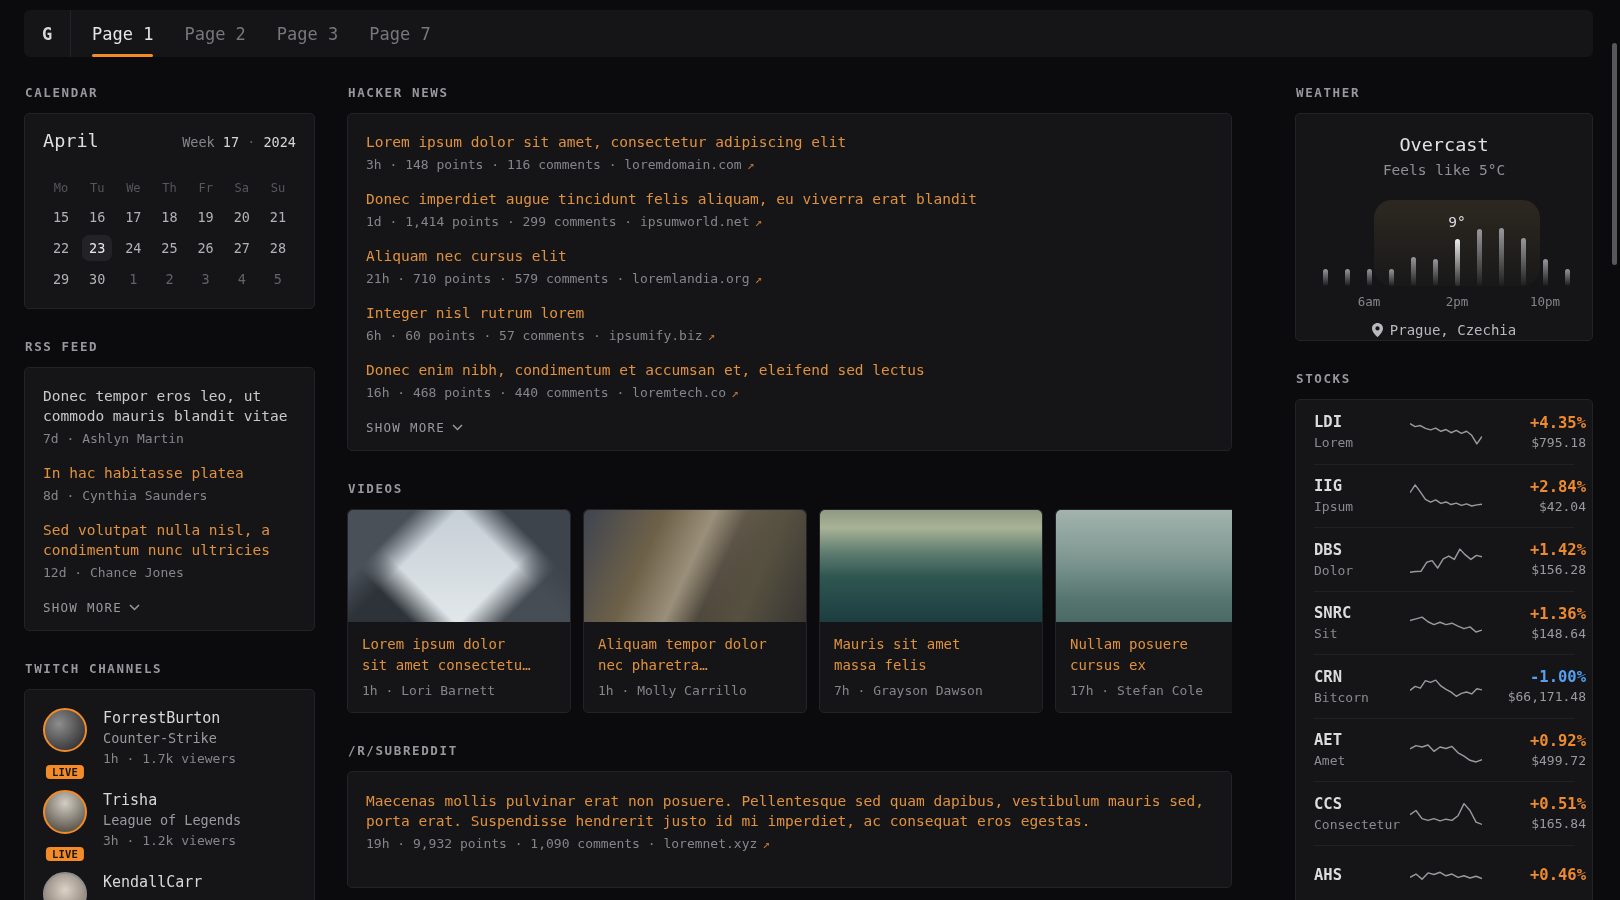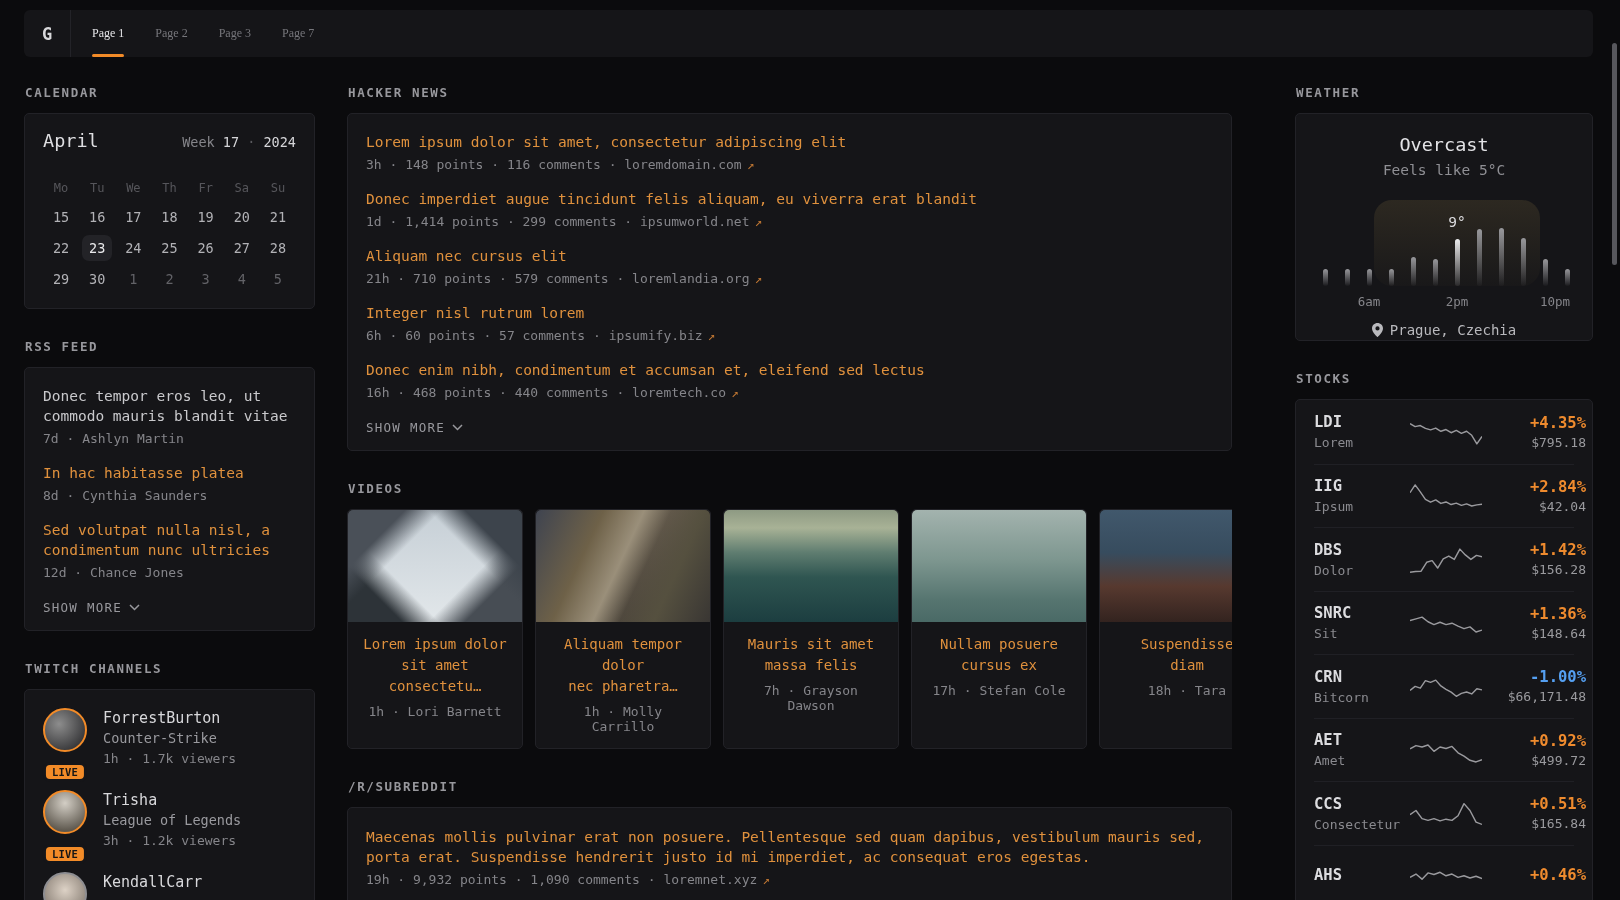--- a/index.html
+++ b/index.html
@@ -17,21 +17,21 @@
     display:flex; align-items:stretch; margin-bottom:28px;
   }
   .nav-logo {
     width:47px; display:flex; align-items:center; justify-content:center;
     color:#d8d8db; font-size:17px; font-weight:bold;
     border-right:1px solid #232328; cursor:pointer;
   }
   .nav-tabs { display:flex; padding-left:21px; }
   .tab {
     position:relative; display:flex; align-items:center;
-    margin-right:31px; font-size:12px; color:#77777c; cursor:pointer;font-family:Liberation Serif, serif;
+    margin-right:31px; font-size:17px; color:#77777c; cursor:pointer;
   }
   .tab.active { color:#e6e6e9; }
   .tab.active::after {
     content:""; position:absolute; left:0; right:0; bottom:0; height:3px;
     background:#f28b28; border-radius:2px;
   }
 
   
   .cols { display:flex; align-items:flex-start; }
   .col-left   { width:291px; margin-right:32px; flex:none; }
@@ -102,22 +102,22 @@
     padding:1px 6px; border-radius:4px; box-shadow:0 0 0 3px #151518;
     letter-spacing:0.02em;
   }
   .tw-name { font-size:15px; color:#d8d8db; line-height:20px; }
   .tw-game { font-size:13.5px; color:#9a9a9f; line-height:21px; }
   .tw-meta { font-size:13px; color:#85858a; line-height:20px; }
 
   
   .vid-row { display:flex; gap:12px; overflow:hidden; width:885px; }
   .vid-card {
-    width:176px; flex:none; background:#151518; border:1px solid #222227;
-    border-radius:5px; cursor:pointer;text-align:center;
+    width:224px; flex:none; background:#151518; border:1px solid #222227;
+    border-radius:5px; cursor:pointer;
   }
   .vid-thumb { height:112px; border-radius:5px 5px 0 0; }
   .vt1 { background:
       linear-gradient(135deg,#4a5058 0 20%,rgba(0,0,0,0) 33%),
       linear-gradient(225deg,#3d444c 0 20%,rgba(0,0,0,0) 33%),
       linear-gradient(45deg,#2d3338 0 19%,rgba(0,0,0,0) 32%),
       linear-gradient(315deg,#474d54 0 20%,rgba(0,0,0,0) 33%),
       linear-gradient(#c6cfd6,#e2e7ea); }
   .vt2 { background:linear-gradient(115deg,#3f4450 0%,#6e6148 30%,#9a8f7a 48%,#74665048 60%,#55503f 75%,#393633 100%),
       linear-gradient(#5a5348,#3f3b35); }
@@ -456,21 +456,21 @@
               <div class="wbar" style="left: 118.5px; height: 27px;"></div>
               <div class="wbar now" style="left: 140.5px; height: 47px;"></div>
               <div class="wbar" style="left: 162.5px; height: 57px;"></div>
               <div class="wbar" style="left: 184.5px; height: 58px;"></div>
               <div class="wbar" style="left: 206.5px; height: 48px;"></div>
               <div class="wbar" style="left: 228.5px; height: 27px;"></div>
               <div class="wbar" style="left: 250.5px; height: 17px;"></div>
               <div class="wtemp" style="left: 143px; bottom: 56px;">9°</div>
               <div class="wtime" style="left: 55px;">6am</div>
               <div class="wtime" style="left: 143px;">2pm</div>
-              <div class="wtime" style="left: 241px;">10pm</div>
+              <div class="wtime" style="left: 231px;">10pm</div>
             </div>
           <div class="w-loc">
             <svg width="11" height="14" viewBox="0 0 11 14" fill="#b9b9bd">
                 <path d="M5.5 0C2.5 0 0 2.4 0 5.4 0 9.4 5.5 14 5.5 14S11 9.4 11 5.4C11 2.4 8.5 0 5.5 0zm0 7.5a2.1 2.1 0 1 1 0-4.2 2.1 2.1 0 0 1 0 4.2z"></path>
               </svg>
             <span>Prague, Czechia</span>
           </div>
         </div>
       </section>
 

